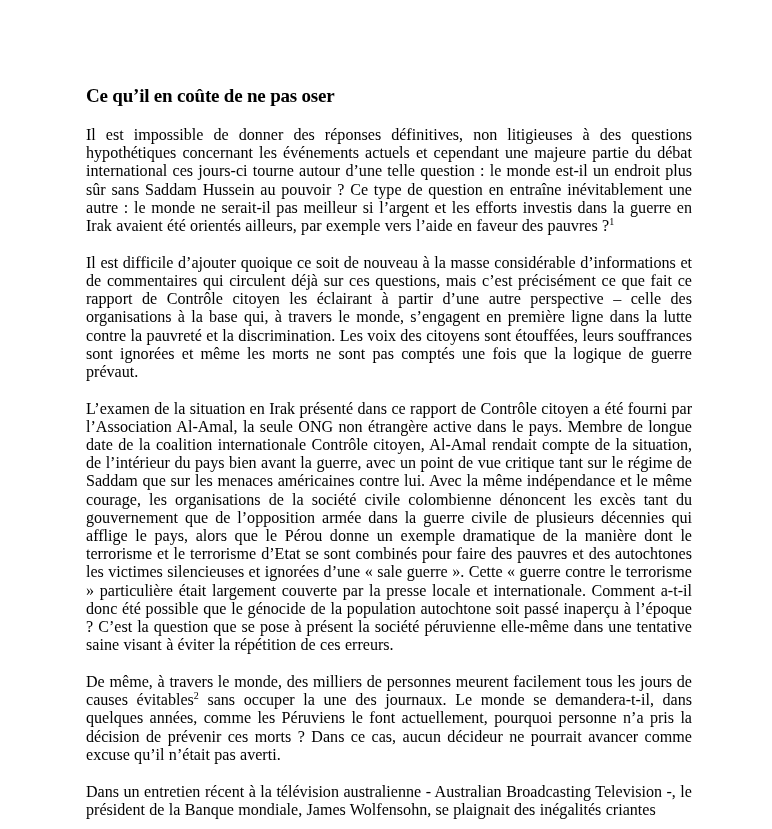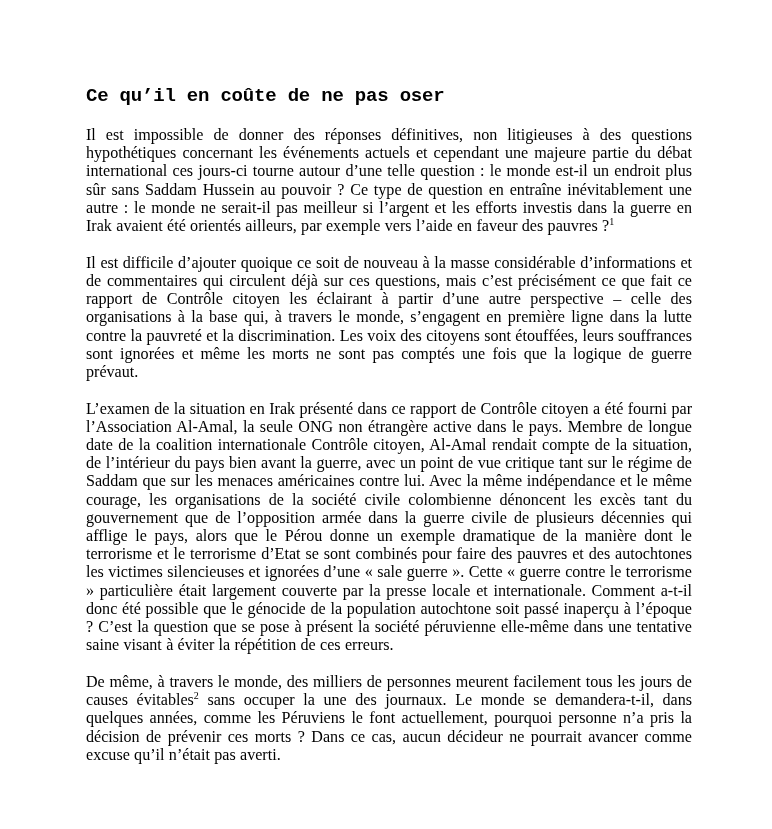--- a/index.html
+++ b/index.html
@@ -20,21 +20,20 @@
       left: 86px;
       top: 85px;
       width: 606px;
     }
     .title {
       font-weight: bold;
       font-size: 19px;
       line-height: 22px;
       margin: 0 0 19px 0;
       letter-spacing: -0.2px;
-      font-family: Liberation Mono, monospace;
     }
     .para {
       font-size: 16.1px;
       line-height: 18.2px;
       text-align: justify;
       margin: 0 0 18.5px 0;
       word-spacing: 0.3px;
     }
     sup {
       font-size: 10px;
@@ -49,13 +48,14 @@
   <h1 class="title">Ce qu’il en coûte de ne pas oser</h1>
 
   <p class="para"><span>Il est impossible de donner des réponses définitives, non litigieuses à des questions hypothétiques concernant les événements actuels et cependant une majeure partie du débat international ces jours-ci tourne autour d’une telle question : le monde est-il un endroit plus sûr sans Saddam Hussein au pouvoir ? Ce type de question en entraîne inévitablement une autre : le monde ne serait-il pas meilleur si l’argent et les efforts investis dans la guerre en Irak avaient été orientés ailleurs, par exemple vers l’aide en faveur des pauvres ?</span><sup>1</sup></p>
 
   <p class="para"><span>Il est difficile d’ajouter quoique ce soit de nouveau à la masse considérable d’informations et de commentaires qui circulent déjà sur ces questions, mais c’est précisément ce que fait ce rapport de Contrôle citoyen les éclairant à partir d’une autre perspective – celle des organisations à la base qui, à travers le monde, s’engagent en première ligne dans la lutte contre la pauvreté et la discrimination. Les voix des citoyens sont étouffées, leurs souffrances sont ignorées et même les morts ne sont pas comptés une fois que la logique de guerre prévaut.</span></p>
 
   <p class="para"><span>L’examen de la situation en Irak présenté dans ce rapport de Contrôle citoyen a été fourni par l’Association Al-Amal, la seule ONG non étrangère active dans le pays. Membre de longue date de la coalition internationale Contrôle citoyen, Al-Amal rendait compte de la situation, de l’intérieur du pays bien avant la guerre, avec un point de vue critique tant sur le régime de Saddam que sur les menaces américaines contre lui. Avec la même indépendance et le même courage, les organisations de la société civile colombienne dénoncent les excès tant du gouvernement que de l’opposition armée dans la guerre civile de plusieurs décennies qui afflige le pays, alors que le Pérou donne un exemple dramatique de la manière dont le terrorisme et le terrorisme d’Etat se sont combinés pour faire des pauvres et des autochtones les victimes silencieuses et ignorées d’une « sale guerre ». Cette « guerre contre le terrorisme » particulière était largement couverte par la presse locale et internationale. Comment a-t-il donc été possible que le génocide de la population autochtone soit passé inaperçu à l’époque ? C’est la question que se pose à présent la société péruvienne elle-même dans une tentative saine visant à éviter la répétition de ces erreurs.</span></p>
 
   <p class="para"><span>De même, à travers le monde, des milliers de personnes meurent facilement tous les jours de causes évitables</span><sup>2</sup><span> sans occuper la une des journaux. Le monde se demandera-t-il, dans quelques années, comme les Péruviens le font actuellement, pourquoi personne n’a pris la décision de prévenir ces morts ? Dans ce cas, aucun décideur ne pourrait avancer comme excuse qu’il n’était pas averti.</span></p>
 
+  <p class="para"><span>Dans un entretien récent à la télévision australienne - Australian Broadcasting Television -, le président de la Banque mondiale, James Wolfensohn, se plaignait des inégalités criantes</span></p>
 </div>
 
 </body></html>

